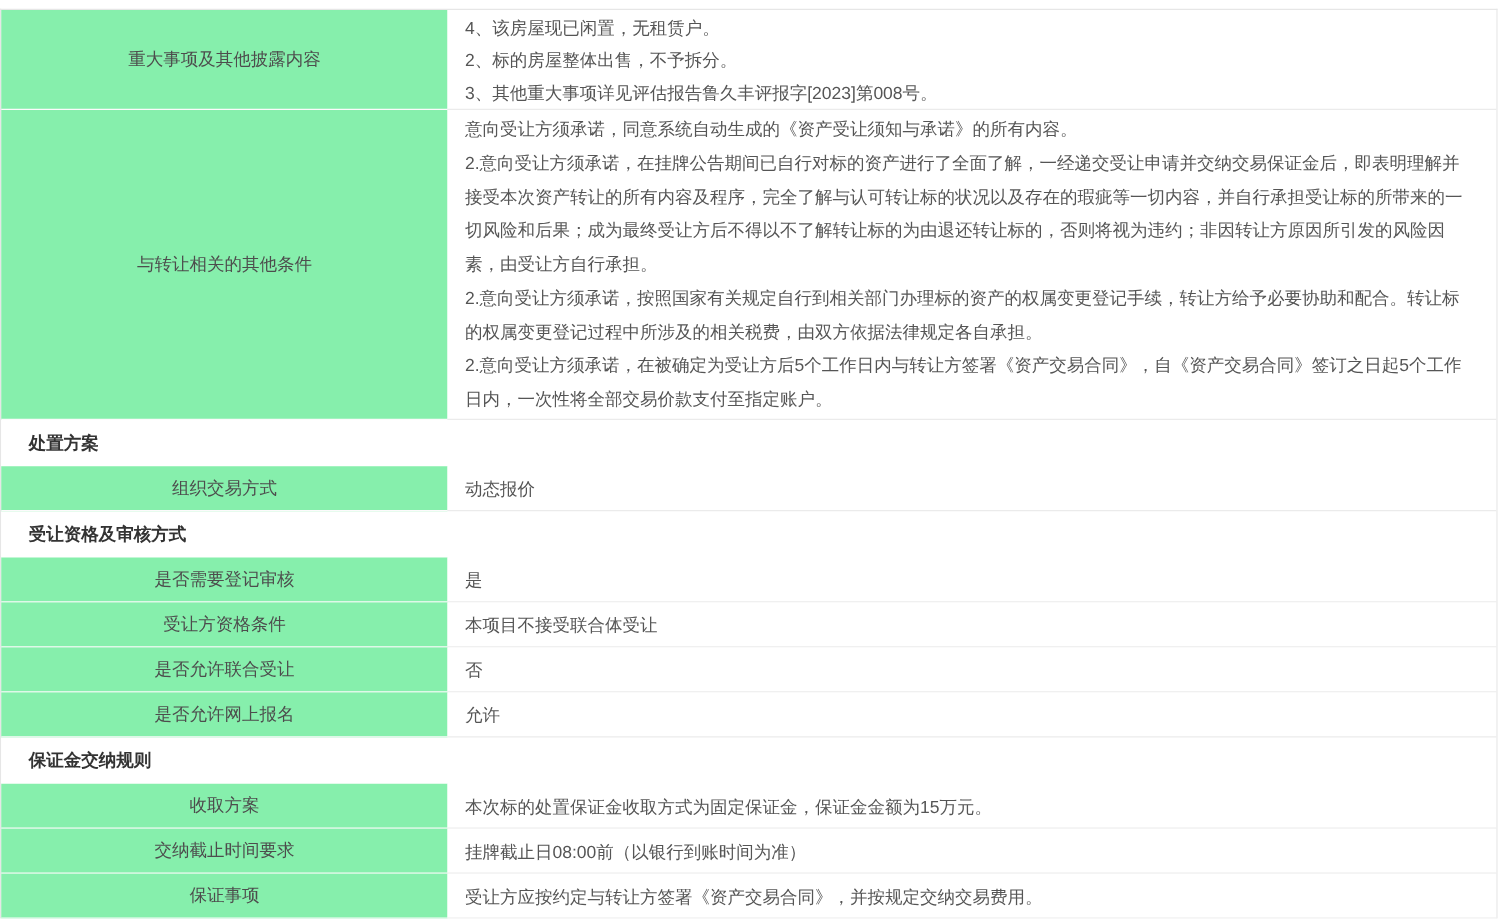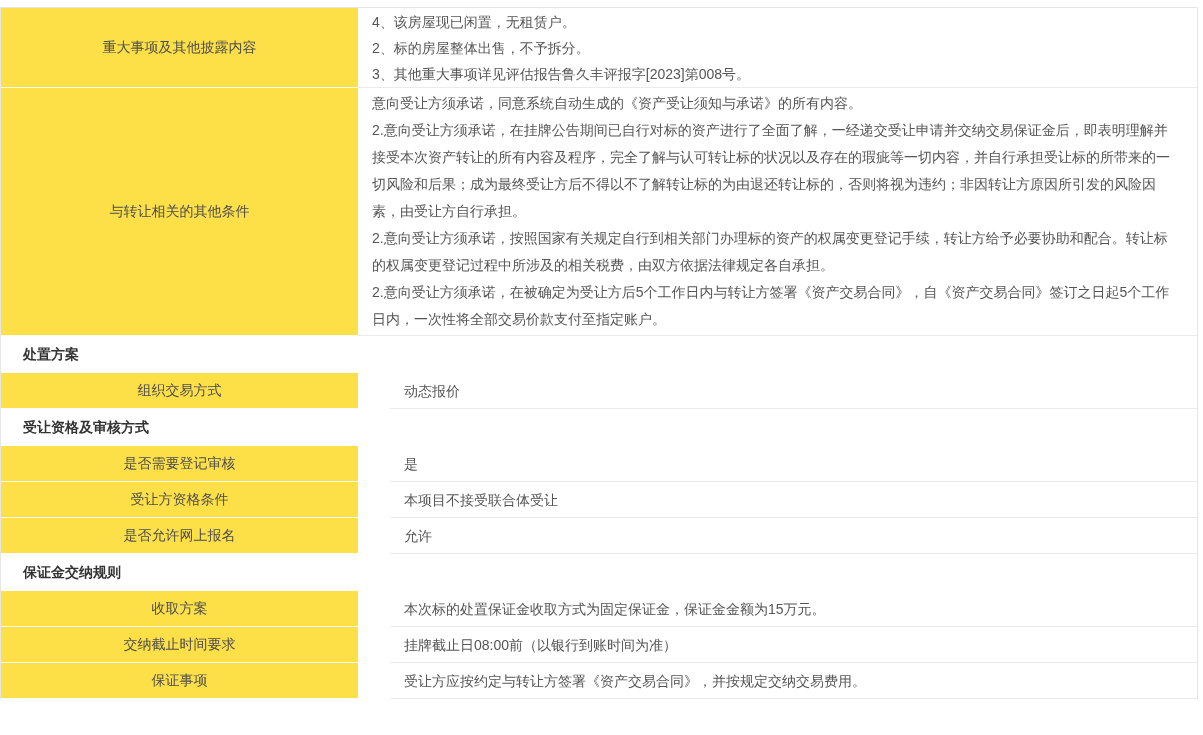--- a/index.html
+++ b/index.html
@@ -8,26 +8,26 @@
     font-family: "Liberation Sans", "DejaVu Sans", sans-serif;
     font-size: 14px; color: #555555;
   }
   .tbl {
     margin: 7px 5px 0 0;
     border: 1px solid #e6e6e6;
     border-bottom: none;
     box-sizing: border-box;
   }
   .row { display: flex; align-items: stretch; }
-  .row.h-single { height: 36px; gap: 32px; }
+  .row.h-single { height: 36px; }
   .row.h-row1 { height: 80px; }
   .row.h-row2 { min-height: 242px; }
   .lbl {
     flex: 0 0 357px; width: 357px; box-sizing: border-box;
-    background: #fde047;
+    background: #86efac;
     display: flex; align-items: center; justify-content: center;
     text-align: center; padding: 0 12px;
     border-bottom: 1px solid #fbfbfb;
     color: #4d4d4d;
   }
   .val {
     flex: 1 1 auto; box-sizing: border-box; background: #ffffff;
     display: flex; flex-direction: column; justify-content: center;
     padding: 2px 22px 2px 14px;
     border-bottom: 1px solid #ebebeb;
@@ -84,20 +84,26 @@
       </div>
     </div>
 
     <div class="row h-single">
       <div class="lbl">受让方资格条件</div>
       <div class="val">
         <p>本项目不接受联合体受让</p>
       </div>
     </div>
 
+    <div class="row h-single">
+      <div class="lbl">是否允许联合受让</div>
+      <div class="val">
+        <p>否</p>
+      </div>
+    </div>
 
     <div class="row h-single">
       <div class="lbl">是否允许网上报名</div>
       <div class="val">
         <p>允许</p>
       </div>
     </div>
 
     <div class="sec">保证金交纳规则</div>
 

